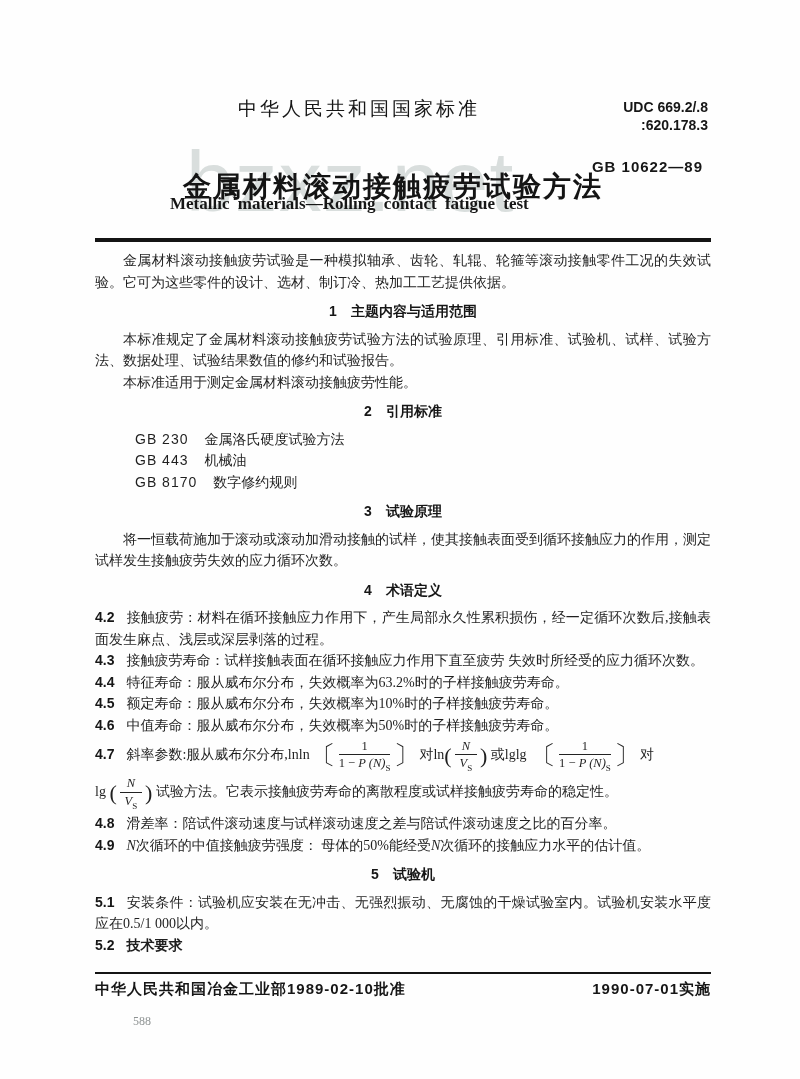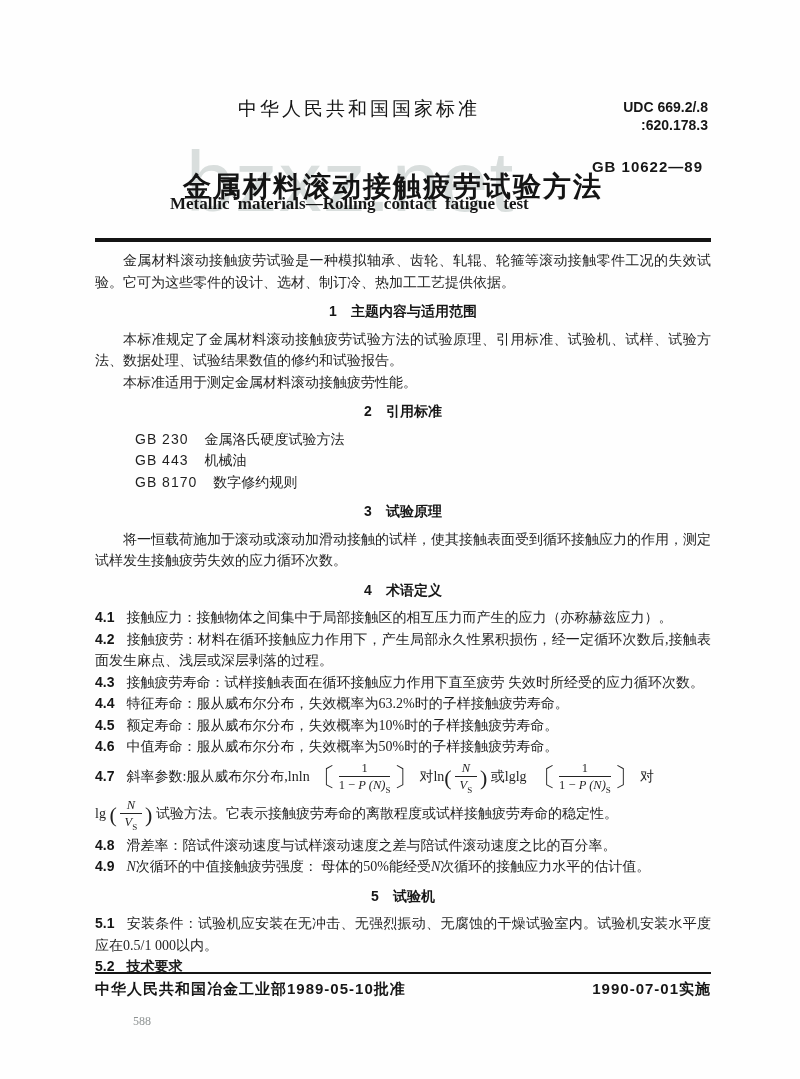--- a/index.html
+++ b/index.html
@@ -124,21 +124,20 @@
       <p><span class="ref-code">GB 230</span><span>金属洛氏硬度试验方法</span></p>
       <p><span class="ref-code">GB 443</span><span>机械油</span></p>
       <p><span class="ref-code">GB 8170</span><span>数字修约规则</span></p>
     </div>
 
     <p class="h"><span class="hnum">3</span><span>试验原理</span></p>
     <p class="p-ind">将一恒载荷施加于滚动或滚动加滑动接触的试样，使其接触表面受到循环接触应力的作用，测定试样发生接触疲劳失效的应力循环次数。</p>
 
     <p class="h"><span class="hnum">4</span><span>术语定义</span></p>
 
-    <p><b class="cnum">4.1</b><span>接触应力：接触物体之间集中于局部接触区的相互压力而产生的应力（亦称赫兹应力）。</span></p>
     <p><b class="cnum">4.2</b><span>接触疲劳：材料在循环接触应力作用下，产生局部永久性累积损伤，经一定循环次数后,接触表面发生麻点、浅层或深层剥落的过程。</span></p>
     <p><b class="cnum">4.3</b><span>接触疲劳寿命：试样接触表面在循环接触应力作用下直至疲劳 失效时所经受的应力循环次数。</span></p>
     <p><b class="cnum">4.4</b><span>特征寿命：服从威布尔分布，失效概率为63.2%时的子样接触疲劳寿命。</span></p>
     <p><b class="cnum">4.5</b><span>额定寿命：服从威布尔分布，失效概率为10%时的子样接触疲劳寿命。</span></p>
     <p><b class="cnum">4.6</b><span>中值寿命：服从威布尔分布，失效概率为50%时的子样接触疲劳寿命。</span></p>
 
     <p class="f-line"><b class="cnum">4.7</b><span>斜率参数:服从威布尔分布,lnln</span><span class="bigb">〔</span><span class="frac"><span class="fnum">1</span><span class="fden"><span>1 − </span><span class="ivar">P (N)</span><sub class="fsub">S</sub></span></span><span class="bigb">〕</span><span>对ln</span><span class="bigp">(</span><span class="frac"><span class="fnum ivar">N</span><span class="fden"><span class="ivar">V</span><sub class="fsub">S</sub></span></span><span class="bigp">)</span> <span>或lglg</span> <span class="bigb">〔</span><span class="frac"><span class="fnum">1</span><span class="fden"><span>1 − </span><span class="ivar">P (N)</span><sub class="fsub">S</sub></span></span><span class="bigb">〕</span><span>对</span></p>
 
     <p class="f-line"><span>lg</span> <span class="bigp">(</span><span class="frac"><span class="fnum ivar">N</span><span class="fden"><span class="ivar">V</span><sub class="fsub">S</sub></span></span><span class="bigp">)</span> <span>试验方法。它表示接触疲劳寿命的离散程度或试样接触疲劳寿命的稳定性。</span></p>
 
@@ -146,18 +145,18 @@
     <p><b class="cnum">4.9</b><span class="ivar">N</span><span>次循环的中值接触疲劳强度： 母体的50%能经受</span><span class="ivar">N</span><span>次循环的接触应力水平的估计值。</span></p>
 
     <p class="h"><span class="hnum">5</span><span>试验机</span></p>
     <p><b class="cnum">5.1</b><span>安装条件：试验机应安装在无冲击、无强烈振动、无腐蚀的干燥试验室内。试验机安装水平度应在0.5/1 000以内。</span></p>
     <p><b class="cnum">5.2</b><b style="font-family:'Liberation Sans', sans-serif;">技术要求</b></p>
 
   </div>
 
   <div class="rule-footer"></div>
   <div class="footer-row">
-    <span>中华人民共和国冶金工业部1989-05-10批准</span>
+    <span>中华人民共和国冶金工业部1989-02-10批准</span>
     <span>1990-07-01实施</span>
   </div>
   <div class="page-num">588</div>
 
 </div>
 
 </body></html>

